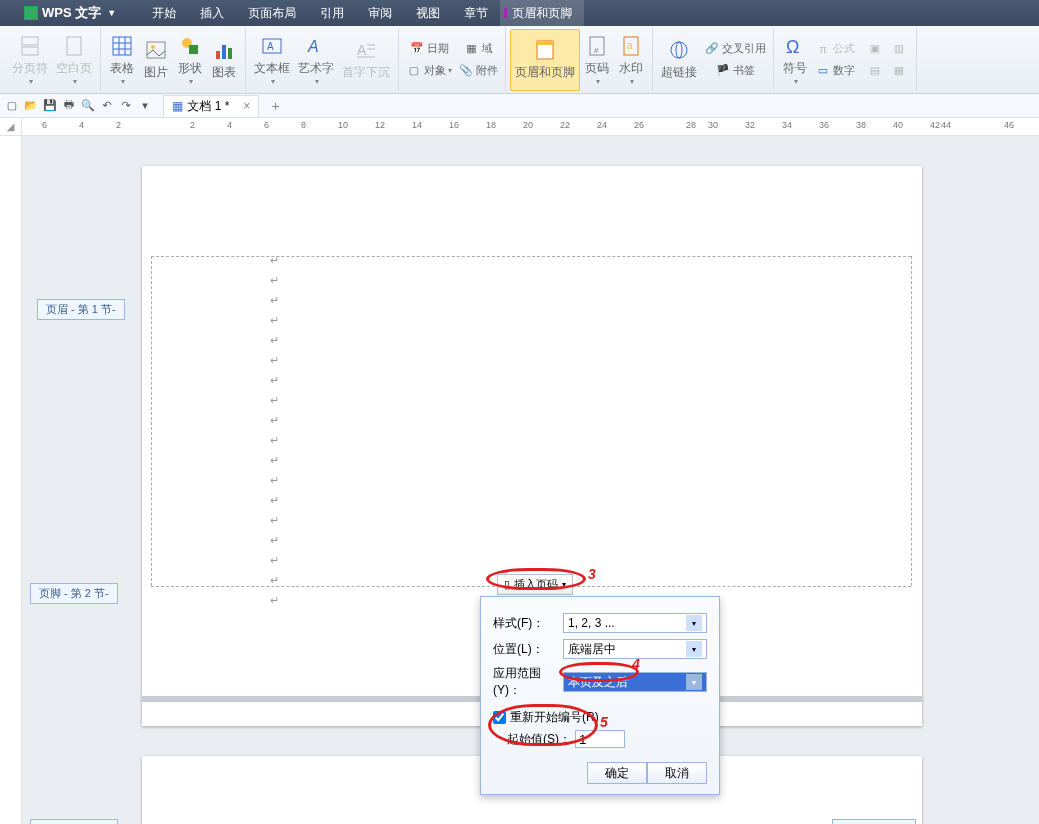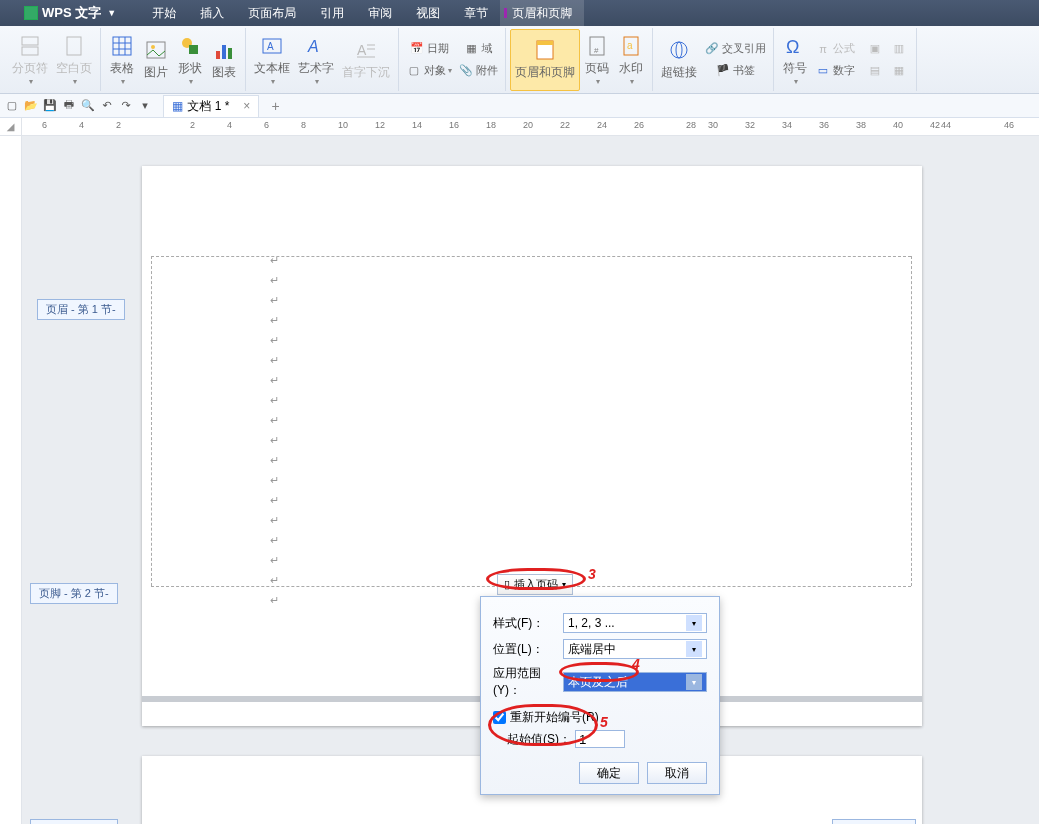--- a/index.html
+++ b/index.html
@@ -60,21 +60,21 @@
 .dlg-btn .dd { margin-left:4px; font-size:8px; }
 .dlg-row { display:flex; align-items:center; margin:6px 0; }
 .dlg-row label { width:70px; }
 .dlg-row .sel { flex:1; height:20px; border:1px solid #9bb7e0; background:#fff; padding:0 4px; display:flex; align-items:center; justify-content:space-between; }
 .dlg-row .sel .arr { width:16px; height:16px; background:#cfe0ff; display:flex; align-items:center; justify-content:center; font-size:8px; }
 .dlg-row .sel.hl { background:#3a6fd8; color:#fff; }
 .dlg-chk { display:flex; align-items:center; margin:10px 0 4px; }
 .dlg-chk input { margin-right:4px; }
 .dlg-start { display:flex; align-items:center; margin-left:14px; }
 .dlg-start input { width:50px; height:18px; border:1px solid #9bb7e0; padding:0 3px; margin-left:4px; }
-.dlg-foot { display:flex; justify-content:flex-end; gap:8px; margin-top:14px; }
+.dlg-foot { display:flex; justify-content:flex-end; gap:0; margin-top:14px; }
 .dlg-foot button { width:60px; height:22px; border:1px solid #9bb7e0; background:linear-gradient(#fff,#e8eef8); cursor:pointer; font-size:12px; }
 .anno-oval { position:absolute; border:3px solid #e02020; border-radius:50%/60%; pointer-events:none; }
 .anno-num { position:absolute; color:#e02020; font-weight:bold; font-size:14px; font-style:italic; pointer-events:none; }
 
 
 .ic-blue{color:#3a6fd8} .ic-orange{color:#e07b1a} .ic-gray{color:#888}
 svg { display:block; }
 </style>
 </head>
 <body>

